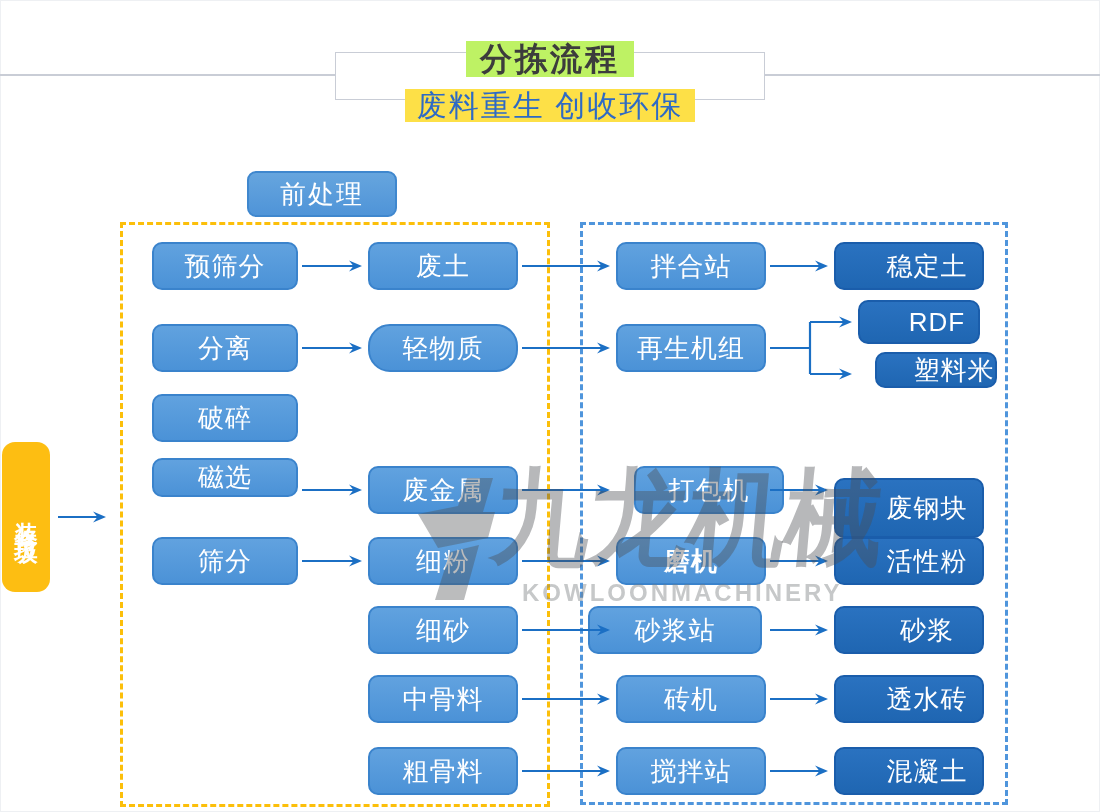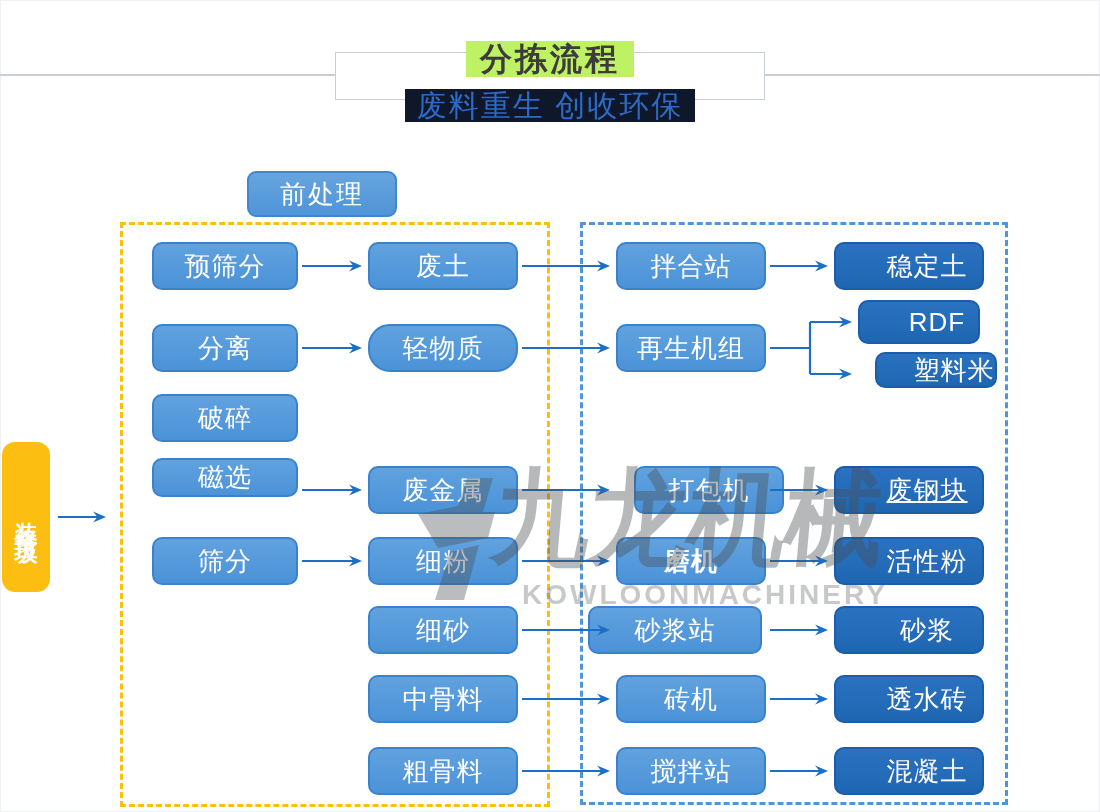--- a/index.html
+++ b/index.html
@@ -18,21 +18,21 @@
   }
   .page-title{
     position:absolute;left:0;right:0;top:38px;text-align:center;z-index:3;
     font-size:32px;font-weight:bold;color:#3c3c3c;letter-spacing:3px;pointer-events:none;
   }
   .page-title span{background:#bef264;padding:0 14px;}
   .page-subtitle{
     position:absolute;left:0;right:0;top:86px;text-align:center;z-index:3;
     font-size:30px;color:#2e6ac5;letter-spacing:2px;pointer-events:none;
   }
-  .page-subtitle span{background:#0f172a;padding:0 12px;}
+  .page-subtitle span{background:#fde047;padding:0 12px;}
   
   .section-pill{
     position:absolute;top:152px;width:150px;height:46px;box-sizing:border-box;
     background:linear-gradient(180deg,#66a5de,#4f94d8);
     border:2px solid #3f87ce;border-radius:9px;
     display:flex;align-items:center;justify-content:center;
     color:#ffffff;font-size:26px;letter-spacing:2px;z-index:4;margin-top:19px;
   }
   .section-pill.pre{left:247px;}
   .section-pill.post{left:737px;}
@@ -61,21 +61,21 @@
   #arrow-layer{position:absolute;left:0;top:0;z-index:5;pointer-events:none;}
   
   .wm{position:absolute;z-index:6;pointer-events:none;}
   .wm-cn-wrap{left:398px;top:458px;display:flex;align-items:flex-start;}
   .wm-logo{margin-top:10px;}
   .wm-cn{
     font-size:105px;font-weight:bold;line-height:1.15;color:rgba(75,78,82,0.40);
     transform:skewX(-5deg) scaleX(0.93);transform-origin:left top;white-space:nowrap;
   }
   .wm-en{
-    left:522px;top:579px;font-size:28px;font-weight:bold;letter-spacing:3px;
+    left:522px;top:579px;font-size:24px;font-weight:bold;letter-spacing:3px;
     color:rgba(120,123,127,0.42);white-space:nowrap;
   }
 </style>
 </head>
 <body>
 
 <div class="canvas">
 
   <div class="mid-line left"></div>
   <div class="mid-line right"></div>
@@ -99,21 +99,21 @@
       <div class="node dark" style="left: 834px; top: 242px; width: 150px; height: 48px;">稳定土</div>
       <div class="node light" style="left: 152px; top: 324px; width: 146px; height: 48px;">分离</div>
       <div class="node light" style="left: 368px; top: 324px; width: 150px; height: 48px; border-radius: 22px;">轻物质</div>
       <div class="node light" style="left: 616px; top: 324px; width: 150px; height: 48px;">再生机组</div>
       <div class="node dark" style="left: 858px; top: 300px; width: 122px; height: 44px;">RDF</div>
       <div class="node dark" style="left: 875px; top: 352px; width: 122px; height: 36px;">塑料米</div>
       <div class="node light" style="left: 152px; top: 394px; width: 146px; height: 48px;">破碎</div>
       <div class="node light" style="left: 152px; top: 458px; width: 146px; height: 39px;">磁选</div>
       <div class="node light" style="left: 368px; top: 466px; width: 150px; height: 48px;">废金属</div>
       <div class="node light" style="left: 634px; top: 466px; width: 150px; height: 48px;">打包机</div>
-      <div class="node dark" style="left: 834px; top: 466px; width: 150px; height: 48px; text-decoration: underline;">废钢块</div>
+      <div class="node dark" style="left: 834px; top: 478px; width: 150px; height: 60px;">废钢块</div>
       <div class="node light" style="left: 152px; top: 537px; width: 146px; height: 48px;">筛分</div>
       <div class="node light" style="left: 368px; top: 537px; width: 150px; height: 48px;">细粉</div>
       <div class="node light" style="left: 616px; top: 537px; width: 150px; height: 48px; font-weight: bold;">磨机</div>
       <div class="node dark" style="left: 834px; top: 537px; width: 150px; height: 48px;">活性粉</div>
       <div class="node light" style="left: 368px; top: 606px; width: 150px; height: 48px;">细砂</div>
       <div class="node light" style="left: 588px; top: 606px; width: 174px; height: 48px;">砂浆站</div>
       <div class="node dark" style="left: 834px; top: 606px; width: 150px; height: 48px;">砂浆</div>
       <div class="node light" style="left: 368px; top: 675px; width: 150px; height: 48px;">中骨料</div>
       <div class="node light" style="left: 616px; top: 675px; width: 150px; height: 48px;">砖机</div>
       <div class="node dark" style="left: 834px; top: 675px; width: 150px; height: 48px;">透水砖</div>

